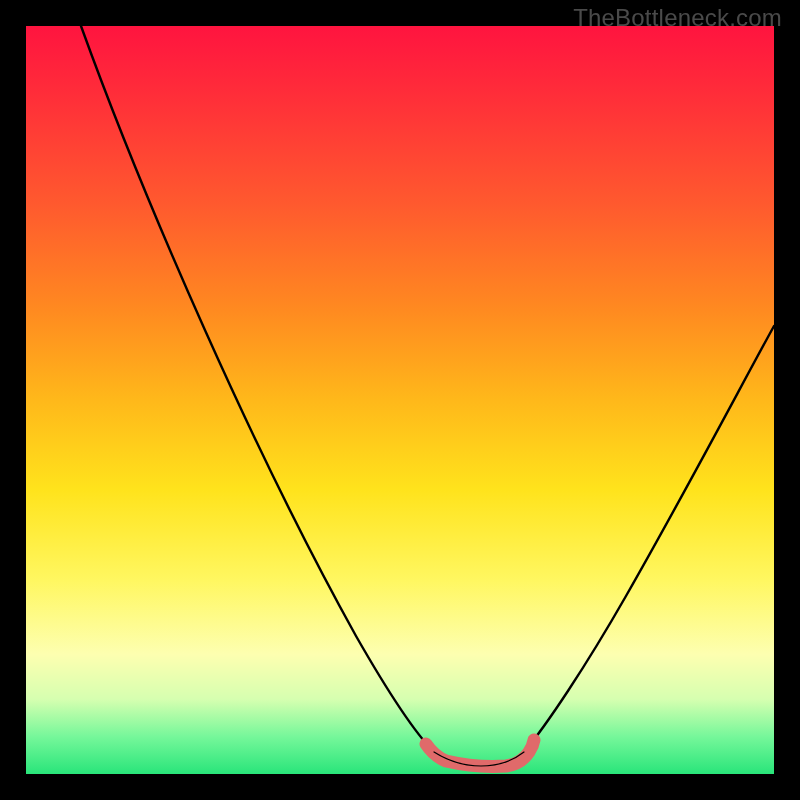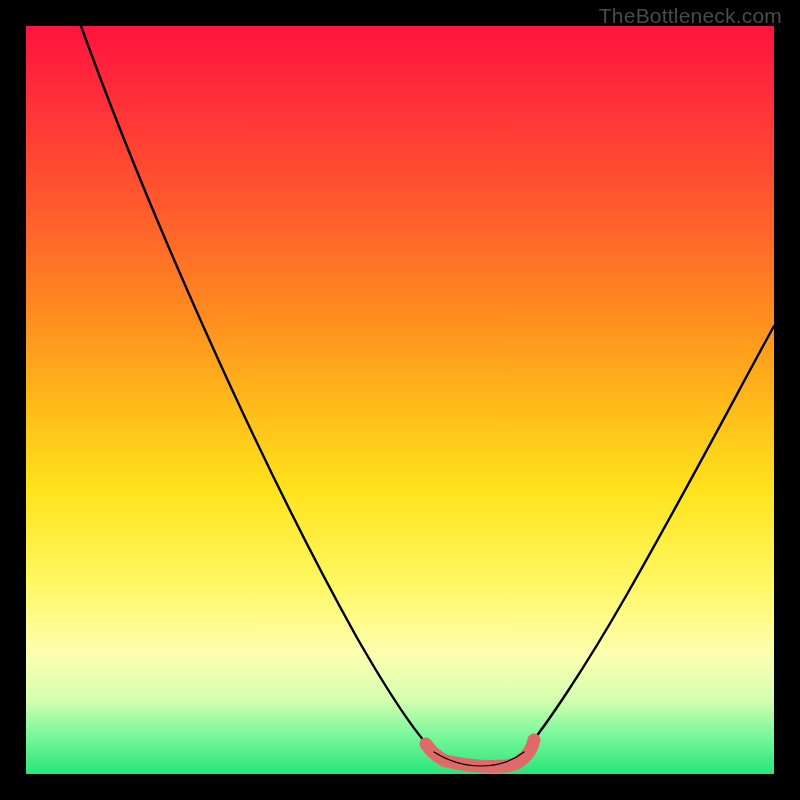--- a/index.html
+++ b/index.html
@@ -37,21 +37,21 @@
       #d6ffb0 90%,
       #76f79a 95%,
       #29e57a 100%
     );
   }
   .watermark {
     position: absolute;
     top: 4px;
     right: 18px;
     color: #4a4a4a;
-    font-size: 21px;
+    font-size: 24px;
     font-weight: 500;
     letter-spacing: 0.2px;
     user-select: none;
   }
   svg.curve {
     position: absolute;
     left: 0;
     top: 0;
     width: 748px;
     height: 748px;

